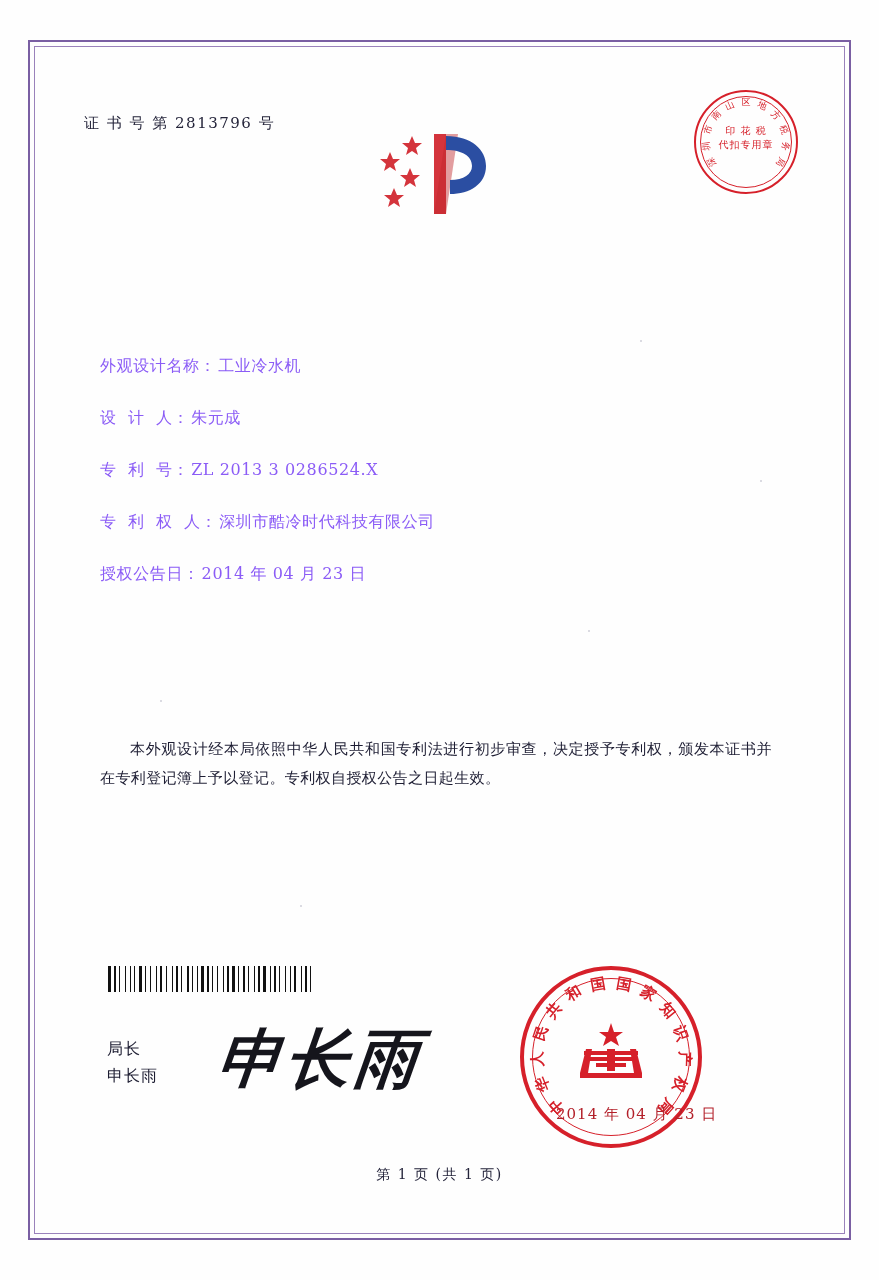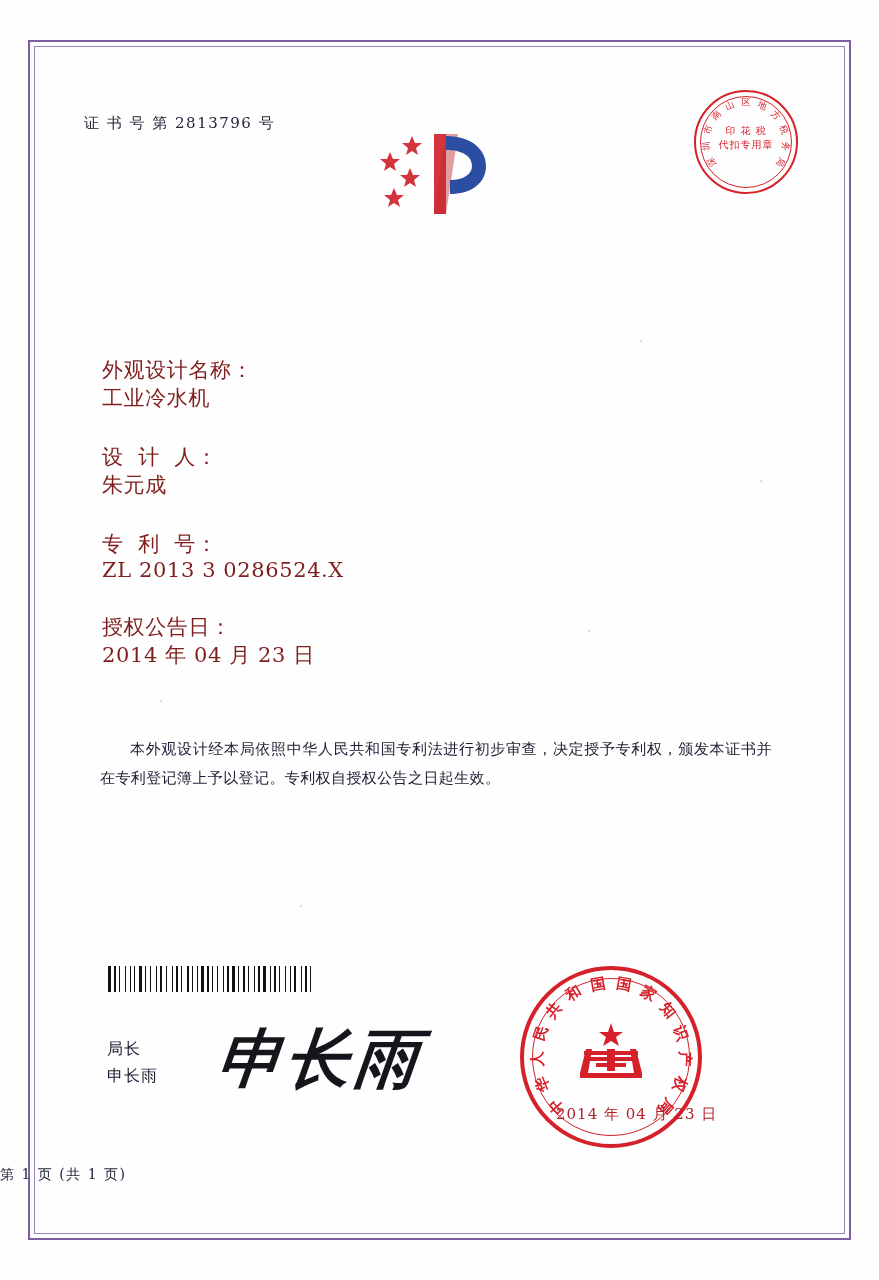--- a/index.html
+++ b/index.html
@@ -139,24 +139,23 @@
   .fields {
     position: absolute;
     left: 100px;
     top: 356px;
     width: 660px;
   }
   .field {
     display: flex;
     align-items: baseline;
     margin-bottom: 31px;
-    font-size: 21px;
-    color: #7f1d1d;
+    font-size: 16px;
+    color: #8b5cf6;
     letter-spacing: 0.6px;
-    flex-direction: column;
   }
   .field .lbl {
     white-space: pre;
     flex: none;
   }
   .field .val {
     margin-left: 2px;
   }
 
   
@@ -273,20 +272,21 @@
     letter-spacing: 1px;
     white-space: nowrap;
   }
 
   
   .footer {
     position: absolute;
     left: 0;
     right: 0;
     top: 1166px;
+    text-align: center;
     font-size: 14px;
     color: #23233a;
     letter-spacing: 1.5px;
   }
 
   
   .speck {
     position: absolute;
     background: #cfcfd8;
     border-radius: 50%;
@@ -350,20 +350,24 @@
         <span class="lbl">外观设计名称：</span>
         <span class="val">工业冷水机</span>
       </div>
       <div class="field">
         <span class="lbl">设  计  人：</span>
         <span class="val">朱元成</span>
       </div>
       <div class="field">
         <span class="lbl">专  利  号：</span>
         <span class="val">ZL 2013 3 0286524.X</span>
+      </div>
+      <div class="field">
+        <span class="lbl">专  利  权  人：</span>
+        <span class="val">深圳市酷冷时代科技有限公司</span>
       </div>
       <div class="field">
         <span class="lbl">授权公告日：</span>
         <span class="val">2014 年 04 月 23 日</span>
       </div>
     </div>
 
   <div class="body-text" id="body-text">
       <p>本外观设计经本局依照中华人民共和国专利法进行初步审查，决定授予专利权，颁发本证书并在专利登记簿上予以登记。专利权自授权公告之日起生效。</p>
     </div>

